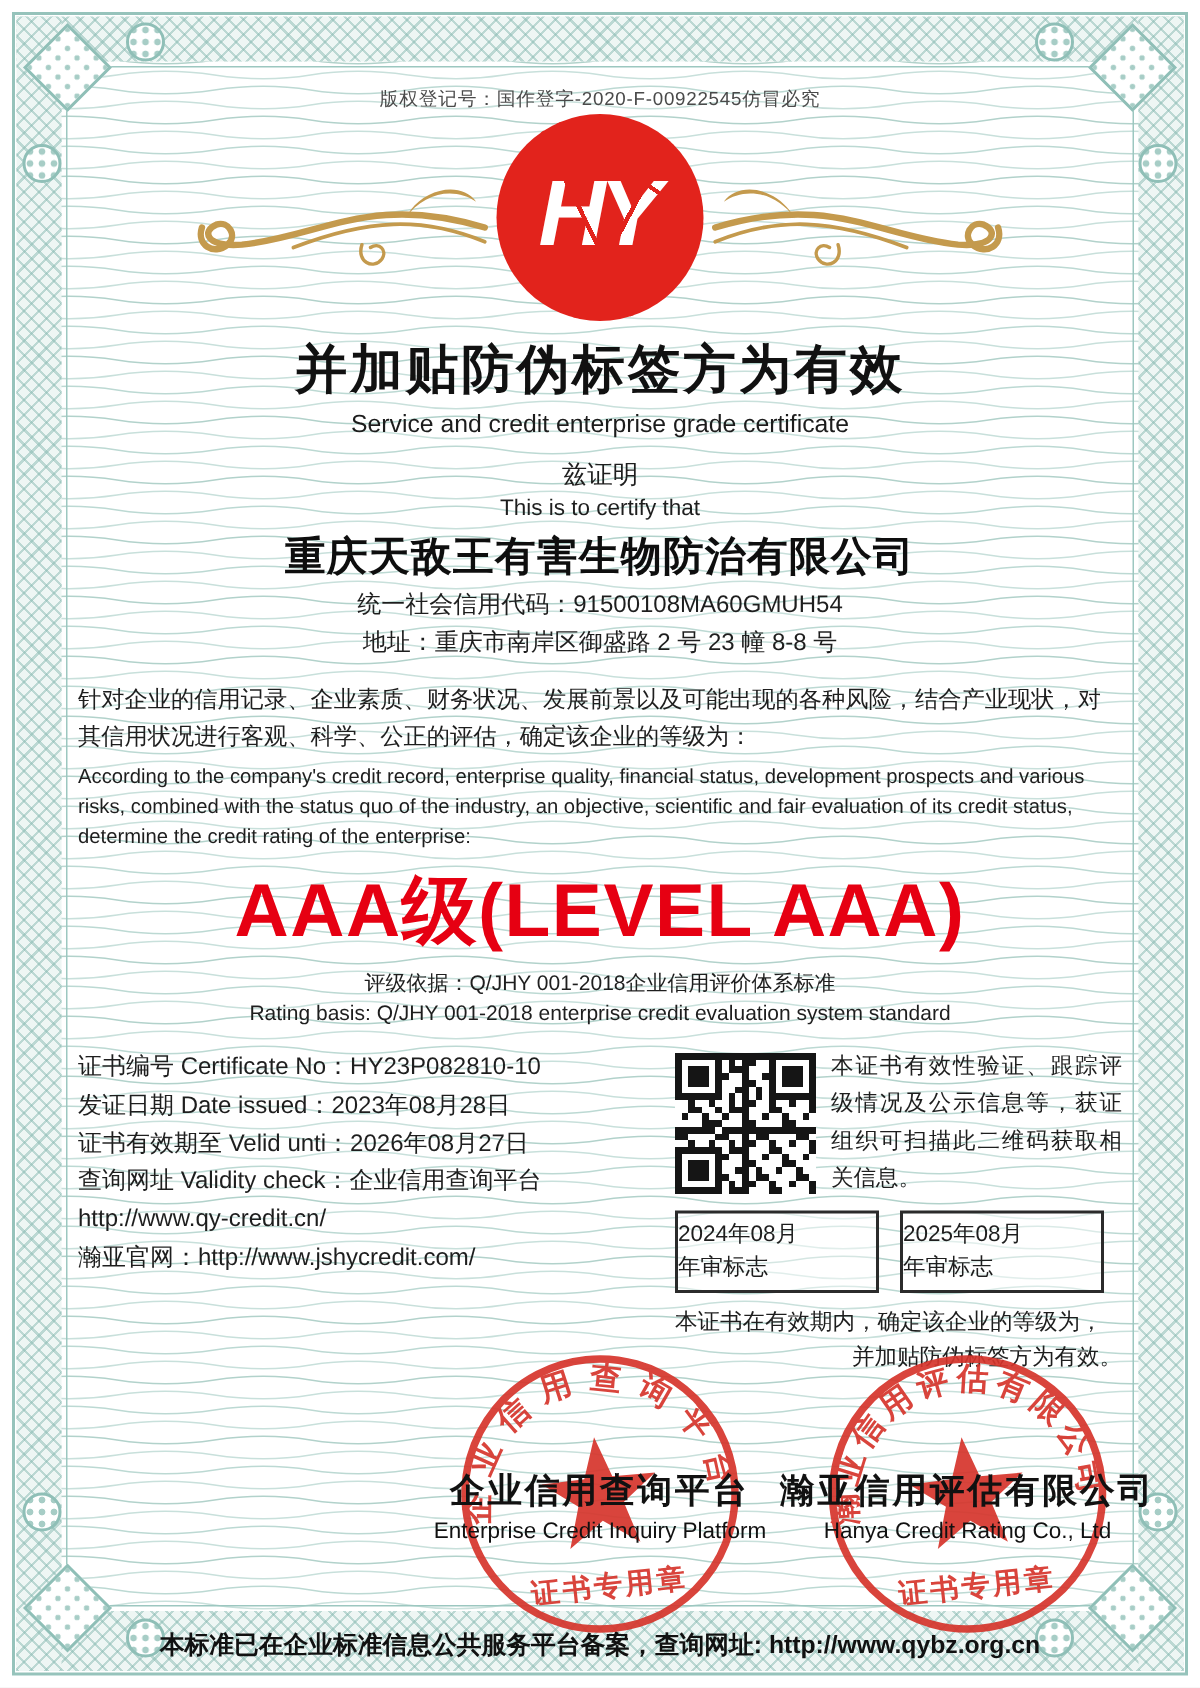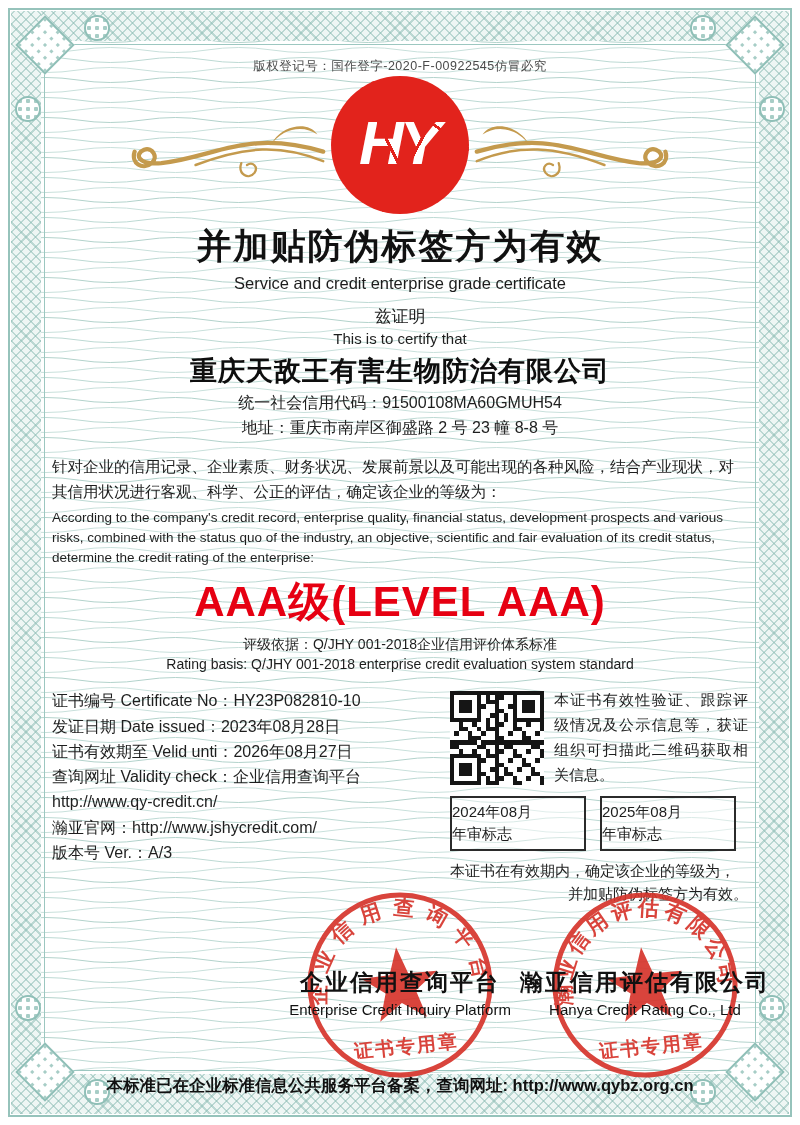--- a/index.html
+++ b/index.html
@@ -40,21 +40,21 @@
                      linear-gradient(118deg,transparent 0 58%,#e2231c 58% 59.6%,transparent 59.6%),
                      linear-gradient(35deg,transparent 0 68%,#e2231c 68% 69.4%,transparent 69.4%);}
   .title{font-size:35px;font-weight:700;letter-spacing:2px;margin:8px 0 0;color:#111;}
   .subtitle{font-size:16.5px;margin-top:4px;color:#1c1c1c;}
   .certify-cn{font-size:17px;margin-top:12px;}
   .certify-en{font-size:15px;margin-top:2px;}
   .company{font-size:27px;font-weight:800;margin-top:6px;letter-spacing:1px;color:#0e0e0e;}
   .meta-line{font-size:16px;margin-top:4px;font-weight:500;}
   .desc-cn{font-size:15.5px;text-align:left;line-height:1.6;margin:16px 0 0;font-weight:500;}
   .desc-en{font-size:13.5px;text-align:left;line-height:1.5;margin:3px 0 0;}
-  .grade{font-size:42px;font-weight:800;color:#e60012;margin-top:6px;letter-spacing:1px;}
+  .grade{font-size:50px;font-weight:800;color:#e60012;margin-top:6px;letter-spacing:1px;}
   .basis{font-size:14px;margin-top:6px;}
   .basis + .basis{margin-top:2px;}
   .info-row{display:flex;text-align:left;margin-top:16px;}
   .info-left{width:398px;font-size:16px;line-height:1.58;flex:0 0 auto;}
   .info-right{flex:1;font-size:15px;}
   .qr-row{display:flex;gap:10px;align-items:center;}
   .qr{width:94px;height:94px;background:#fff;flex:0 0 auto;}
   .qr-note{margin:0;line-height:1.66;font-size:15px;text-align:justify;}
   .marks-row{display:flex;gap:14px;margin-top:8px;}
   .mark-box{width:132px;border:2px solid #2b2b2b;padding:3px 0;text-align:left;font-size:15px;line-height:1.5;background:rgba(255,255,255,.45);}
@@ -146,21 +146,20 @@
     <div class="basis">Rating basis: Q/JHY 001-2018 enterprise credit evaluation system standard</div>
 
     <div class="info-row">
       <div class="info-left">
         <div class="info-line"><span>证书编号 Certificate No：</span><span>HY23P082810-10</span></div>
         <div class="info-line"><span>发证日期 Date issued：</span><span>2023年08月28日</span></div>
         <div class="info-line"><span>证书有效期至 Velid unti：</span><span>2026年08月27日</span></div>
         <div class="info-line"><span>查询网址 Validity check：</span><span>企业信用查询平台</span></div>
         <div class="info-line">http://www.qy-credit.cn/</div>
         <div class="info-line"><span>瀚亚官网：</span><span>http://www.jshycredit.com/</span></div>
-        <div class="info-line"><span>版本号 Ver.：</span><span>A/3</span></div>
       </div>
       <div class="info-right">
         <div class="qr-row">
           <svg class="qr" viewBox="0 0 21 21" shape-rendering="crispEdges">
               <rect x="0" y="0" width="21" height="21" fill="#fff"></rect>
               <rect x="7" y="0" width="1" height="1" fill="#151515"></rect>
               <rect x="8" y="0" width="1" height="1" fill="#151515"></rect>
               <rect x="9" y="0" width="1" height="1" fill="#151515"></rect>
               <rect x="10" y="0" width="1" height="1" fill="#151515"></rect>
               <rect x="11" y="0" width="1" height="1" fill="#151515"></rect>

